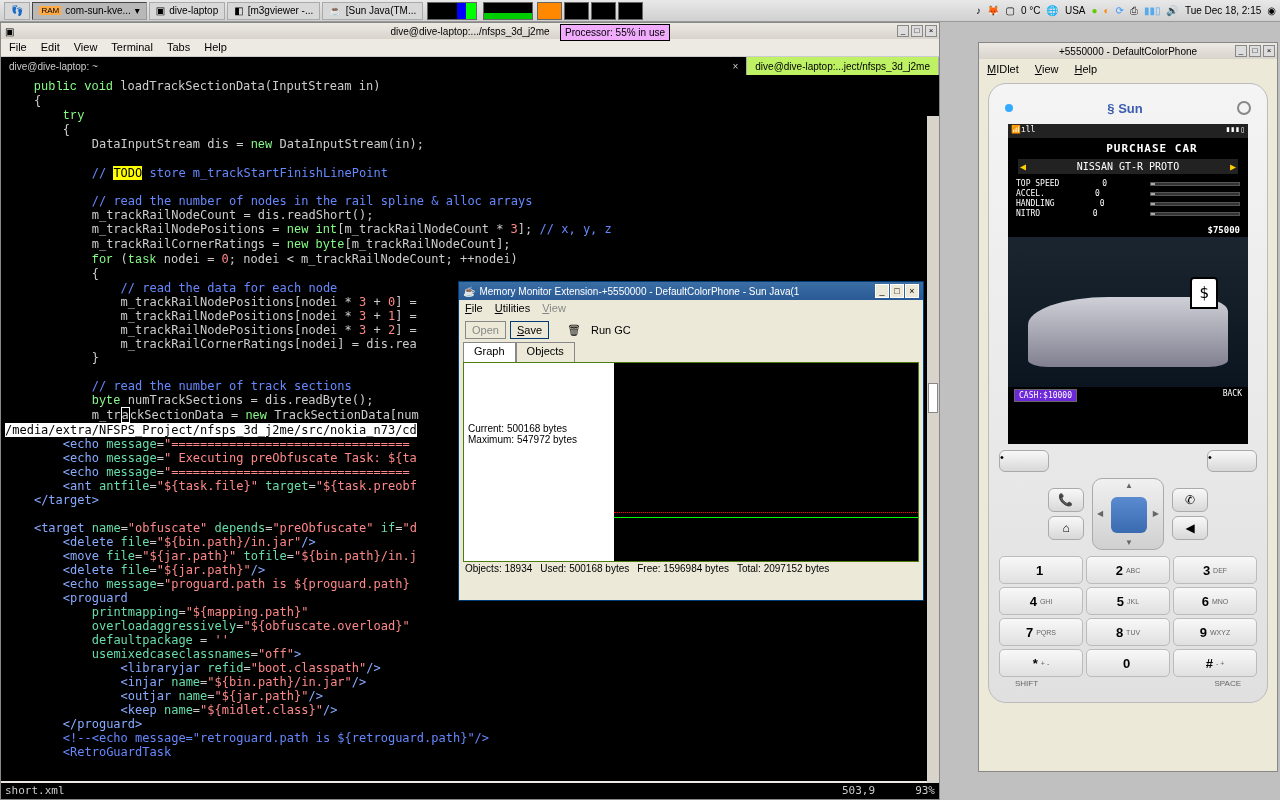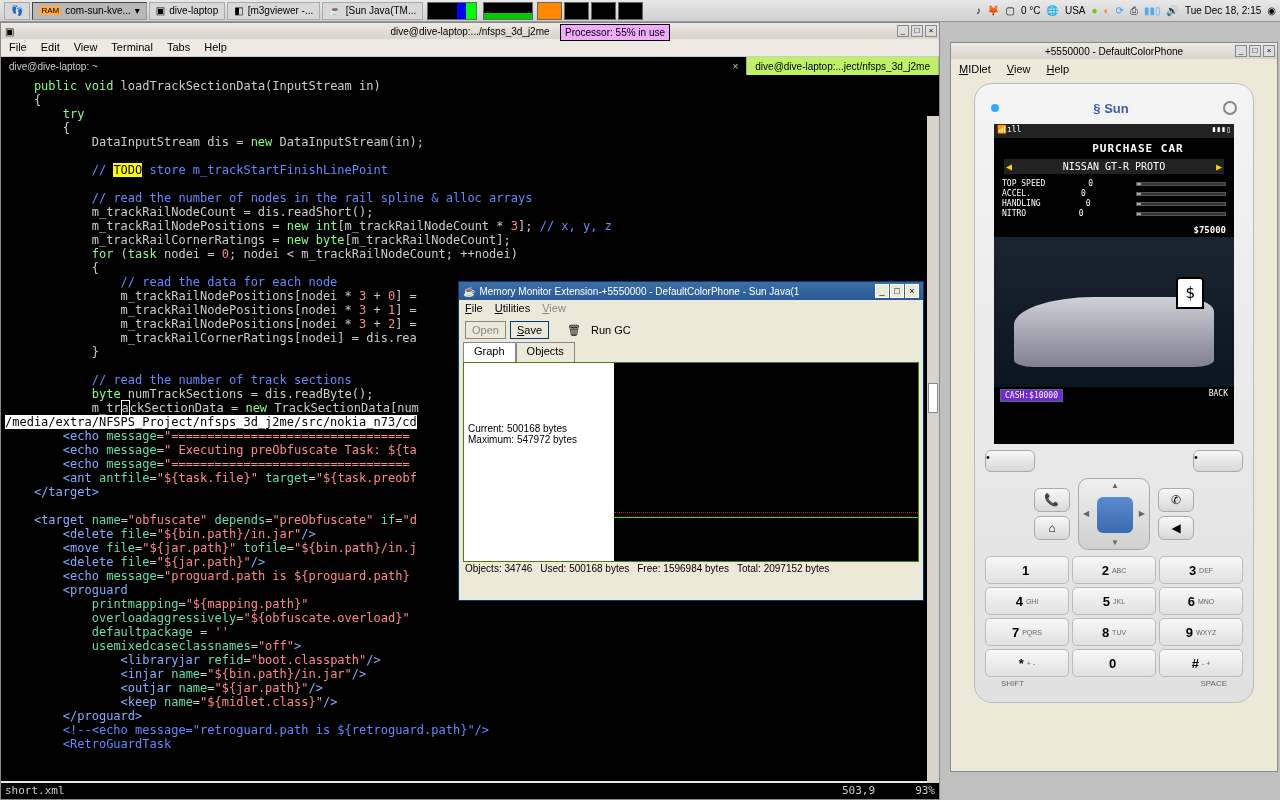--- a/index.html
+++ b/index.html
@@ -25,21 +25,21 @@
 .terminal-menu span { cursor: pointer; }
 .terminal-tabs { height: 18px; background: #d8d4cc; display: flex; font-size: 10px; }
 .terminal-tab { padding: 2px 8px; border-right: 1px solid #aaa; display: flex; align-items: center; gap: 6px; }
 .terminal-tab.active { background: #000; color: #ccc; }
 .tab-close { cursor: pointer; }
 .terminal-body { background: #000; color: #ccc; height: calc(100% - 70px); overflow: hidden; font-family: 'DejaVu Sans Mono', monospace; font-size: 12px; line-height: 14px; padding: 4px; white-space: pre; position: relative; }
 .terminal-status { position: absolute; bottom: 0; left: 0; right: 0; height: 16px; background: #000; color: #ccc; font-family: monospace; font-size: 11px; display: flex; padding: 1px 4px; }
 .status-left { flex: 1; }
 
 
-.kw { color: #88ff88; }
+.kw { color: #88ff88; font-family: Liberation Mono, monospace; }
 .com { color: #6688ff; }
 .num { color: #ff8888; }
 .tag { color: #88aaff; }
 .attr { color: #66ddaa; }
 .val { color: #ff8888; }
 .todo { background: #ffff00; color: #000; }
 .hl-line { background: #fff; color: #000; }
 .cursor-box { border: 1px solid #fff; }
 
 
@@ -59,21 +59,21 @@
 .memmon-tab { padding: 2px 10px; border: 1px solid #888; background: #ece9d8; font-size: 11px; border-bottom: none; }
 .memmon-tab.active { background: #fff; }
 .memmon-content { display: flex; height: 200px; border: 1px solid #4d7c0f; margin: 0 4px; }
 .memmon-info { width: 150px; padding: 60px 4px 4px 4px; font-size: 10px; background: #fff; }
 .memmon-graph { flex: 1; background: #000; position: relative; }
 .graph-line-red { position: absolute; top: 75%; left: 0; right: 0; border-top: 1px dotted #ff0000; }
 .graph-line-green { position: absolute; top: 78%; left: 0; right: 0; border-top: 1px solid #00ff00; }
 .memmon-status { height: 16px; font-size: 10px; padding: 1px 6px; display: flex; gap: 8px; }
 
 
-.phone-window { position: absolute; top: 42px; right: 2px; width: 328px; height: 730px; background: #ece9d8; border: 1px solid #888; z-index: 10; }
+.phone-window { position: absolute; top: 42px; right: 2px; width: 300px; height: 730px; background: #ece9d8; border: 1px solid #888; z-index: 10; }
 .phone-titlebar { height: 16px; background: linear-gradient(#ede9e3, #d8d4cc); font-size: 10px; text-align: center; display: flex; align-items: center; padding: 0 4px; }
 .phone-titlebar-text { flex: 1; }
 .phone-menu { height: 18px; display: flex; gap: 16px; padding: 2px 8px; font-size: 11px; align-items: flex-end; }
 .phone-body { display: flex; justify-content: center; padding: 6px; }
 .phone-device { width: 280px; background: linear-gradient(#f4f4f4, #e0e0e0); border-radius: 18px; padding: 12px 10px; border: 1px solid #bbb; }
 .phone-top { height: 24px; display: flex; align-items: center; justify-content: space-between; padding: 0 6px; }
 .phone-led { width: 8px; height: 8px; background: #3af; border-radius: 50%; }
 .phone-logo { font-size: 13px; color: #3a5bb0; font-weight: bold; }
 .phone-power { width: 14px; height: 14px; border: 2px solid #888; border-radius: 50%; }
 .phone-screen { width: 240px; height: 320px; background: #000; margin: 4px auto; position: relative; color: #fff; font-family: monospace; }
@@ -277,21 +277,21 @@
     <div class="memmon-info">
       <div>Current: 500168 bytes</div>
       <div>Maximum: 547972 bytes</div>
     </div>
     <div class="memmon-graph">
       <div class="graph-line-red"></div>
       <div class="graph-line-green"></div>
     </div>
   </div>
   <div class="memmon-status">
-    <span>Objects: 34746</span>
+    <span>Objects: 18934</span>
     <span>Used: 500168 bytes</span>
     <span>Free: 1596984 bytes</span>
     <span>Total: 2097152 bytes</span>
   </div>
 </div>
 
 <div class="phone-window">
   <div class="phone-titlebar">
     <span class="phone-titlebar-text">+5550000 - DefaultColorPhone</span>
     <div class="titlebar-btns">

